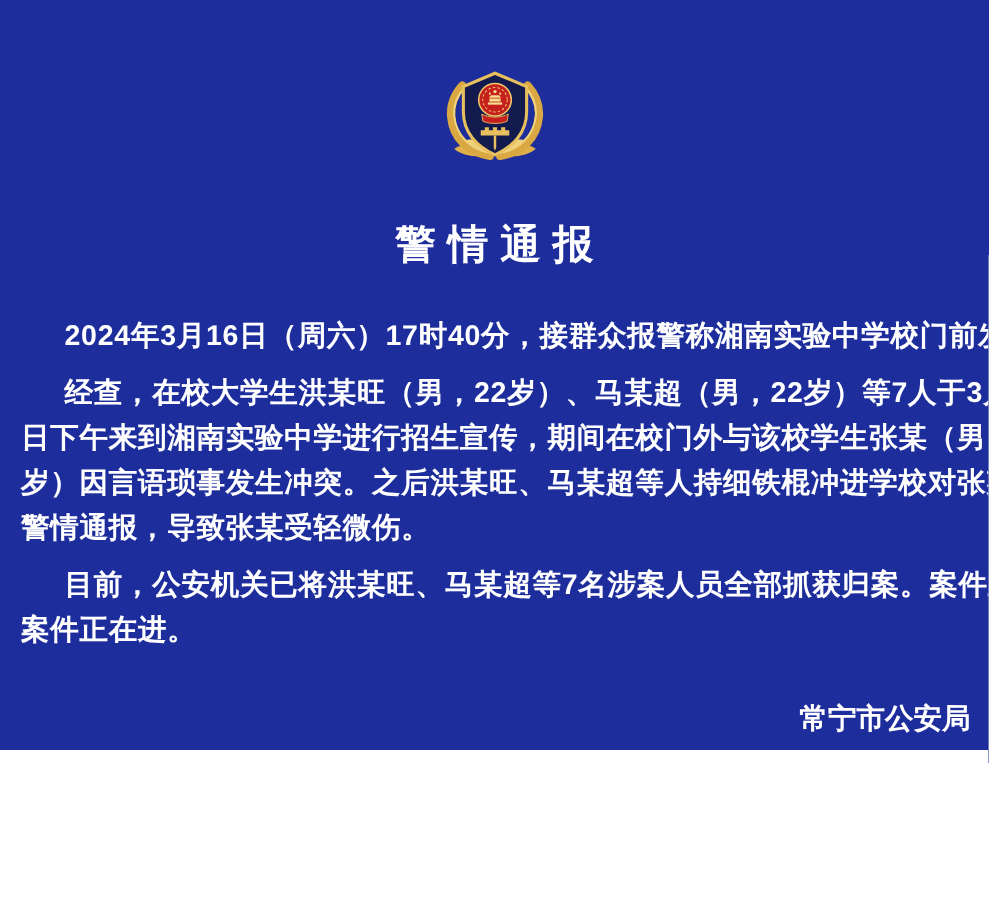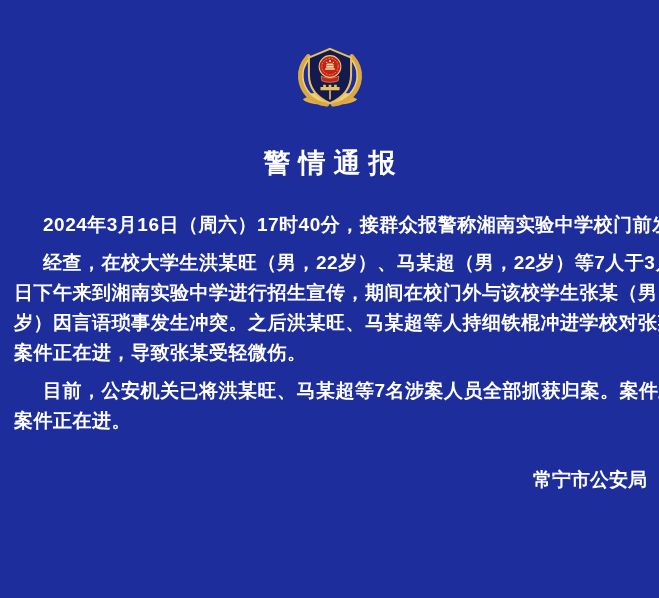--- a/index.html
+++ b/index.html
@@ -1,19 +1,19 @@
 <!DOCTYPE html>
 <html><head>
 <meta charset="utf-8">
 <style>
   html, body { margin: 0; padding: 0; }
   .page {
     position: relative;
     width: 659px;
-    height: 598px;
+    height: 500px;
     background: #1d2d9c;
     color: #ffffff;
     font-family: "Liberation Sans", sans-serif;
     overflow: hidden;
   }
   .badge-wrap {
     display: flex;
     justify-content: center;
     padding-top: 42px;
   }
@@ -91,21 +91,21 @@
   <h1 class="title">警情通报</h1>
 
   <div class="body">
     <p class="para">
       <span class="ln indent">2024年3月16日（周六）17时40分，接群众报警称湘南实验中学校门前发生打</span>
     </p>
     <p class="para">
       <span class="ln indent">经查，在校大学生洪某旺（男，22岁）、马某超（男，22岁）等7人于3月16</span>
       <span class="ln">日下午来到湘南实验中学进行招生宣传，期间在校门外与该校学生张某（男，15</span>
       <span class="ln">岁）因言语琐事发生冲突。之后洪某旺、马某超等人持细铁棍冲进学校对张某等人</span>
-      <span class="ln">案件正在进，导致张某受轻微伤。</span>
+      <span class="ln">警情通报，导致张某受轻微伤。</span>
     </p>
     <p class="para">
       <span class="ln indent">目前，公安机关已将洪某旺、马某超等7名涉案人员全部抓获归案。案件正在进</span>
       <span class="ln">案件正在进。</span>
     </p>
   </div>
 
   <div class="signature">
     <div>常宁市公安局</div>
   </div>

